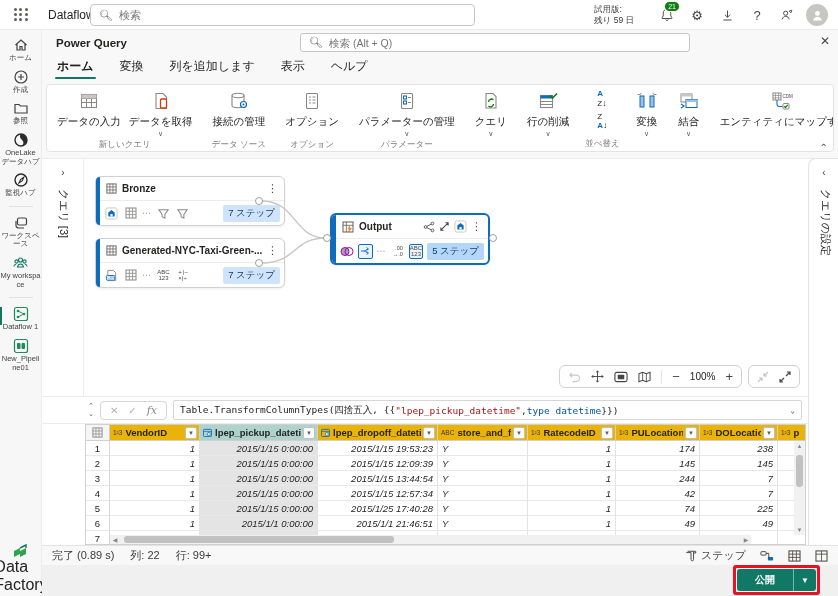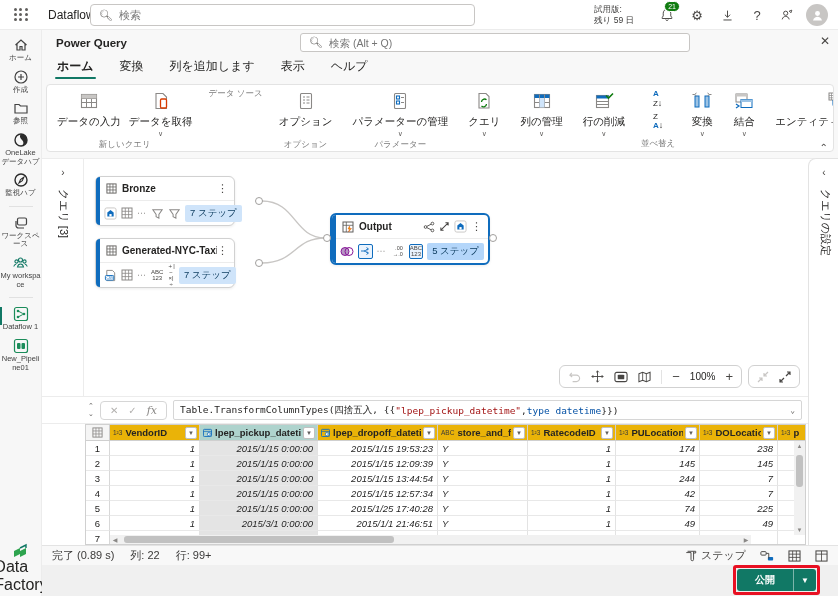--- a/index.html
+++ b/index.html
@@ -62,21 +62,21 @@
 
   
   #canvas { position:absolute; left:0; top:128px; width:796px; height:238px; background:#fff; border-top:1px solid #ececec; overflow:hidden; }
   #qstrip { position:absolute; left:0; top:0; bottom:0; width:42px; border-right:1px solid #ececec; }
   #qstrip .pchev { position:absolute; top:8px; left:0; width:42px; text-align:center; font-size:10px; color:#484644; cursor:pointer; }
   .vtext { writing-mode:vertical-rl; text-orientation:sideways; font-size:11px; color:#252423; position:absolute; top:30px; left:14px; }
   #settingsstrip { position:absolute; right:0; top:128px; width:30px; height:387px; background:#fff; border-left:1px solid #e3e3e3; border-top:1px solid #e3e3e3; border-radius:8px 0 0 0; z-index:5; }
   #settingsstrip .pchev { position:absolute; top:8px; width:30px; text-align:center; font-size:10px; color:#484644; cursor:pointer; }
   #settingsstrip .vtext { left:9px; }
 
-  .node { position:absolute; background:#fff; border:1px solid #d1d1d1; border-radius:6px; box-shadow:0 1px 3px rgba(0,0,0,.08); width:140px; }
+  .node { position:absolute; background:#fff; border:1px solid #d1d1d1; border-radius:6px; box-shadow:0 1px 3px rgba(0,0,0,.08); width:190px; }
   .node::before { content:""; position:absolute; left:0; top:0; bottom:0; width:4px; background:#0f6cbd; border-radius:5px 0 0 5px; }
   .node.selected { border:2px solid #0f6cbd; }
   .ntitle { display:flex; align-items:center; height:24px; padding:0 6px 0 10px; border-bottom:1px solid #ececec; }
   .nname { font-size:10px; font-weight:bold; margin-left:5px; white-space:nowrap; overflow:hidden; flex:1; }
   .nact { display:flex; align-items:center; gap:4px; color:#484644; }
   .nbody { display:flex; align-items:center; height:24px; padding:0 4px 0 8px; gap:4px; }
   .dots3 { color:#8a8886; font-size:9px; letter-spacing:1px; }
   .chip { margin-left:auto; background:#cfe4fa; color:#0c3b5e; font-size:9.5px; padding:2px 5px; border-radius:2px; white-space:nowrap; }
   .chip.sel { background:#b4d6fa; }
   .kebab { font-size:11px; color:#484644; cursor:pointer; }
@@ -346,20 +346,34 @@
               </div>
             <div class="rtext">データを取得</div>
             <div class="rchev">∨</div>
           </div>
         </div>
         <div class="rlabel">新しいクエリ</div>
       </div>
       <div class="rsep"></div>
 
       <div class="rgroup">
+        <div class="rbtns">
+          <div class="rbtn">
+            <div class="ricon">
+                <svg width="20" height="20" viewBox="0 0 20 20">
+                  <ellipse cx="9" cy="4.5" rx="6" ry="2.2" fill="#fff" stroke="#8a8886" stroke-width="1.1"></ellipse>
+                  <path d="M3 4.5v10c0 1.2 2.7 2.2 6 2.2s6-1 6-2.2v-10" fill="none" stroke="#8a8886" stroke-width="1.1"></path>
+                  <circle cx="14.5" cy="13.5" r="3" fill="#fff" stroke="#0f6cbd" stroke-width="1.2"></circle>
+                  <circle cx="14.5" cy="13.5" r="1" fill="#0f6cbd"></circle>
+                </svg>
+              </div>
+            <div class="rtext">接続の管理</div>
+            <div class="rchev"></div>
+          </div>
+        </div>
         <div class="rlabel">データ ソース</div>
       </div>
       <div class="rsep"></div>
 
       <div class="rgroup">
         <div class="rbtns">
           <div class="rbtn">
             <div class="ricon">
                 <svg width="18" height="20" viewBox="0 0 18 20">
                   <rect x="3.5" y="2.5" width="11" height="15" rx="1" fill="#fff" stroke="#8a8886" stroke-width="1.1"></rect>
@@ -403,37 +417,20 @@
                 </svg>
               </div>
             <div class="rtext">クエリ</div>
             <div class="rchev">∨</div>
           </div>
         </div>
         <div class="rlabel"></div>
       </div>
       <div class="rsep"></div>
 
-      <div class="rgroup">
-        <div class="rbtns">
-          <div class="rbtn">
-            <div class="ricon">
-                <svg width="20" height="20" viewBox="0 0 20 20">
-                  <rect x="2.5" y="3.5" width="15" height="13" fill="#fff" stroke="#8a8886" stroke-width="1.1"></rect>
-                  <rect x="2.5" y="3.5" width="15" height="3.5" fill="#0f6cbd"></rect>
-                  <path d="M7.5 3.5v13M12.5 3.5v13M2.5 11.5h15" stroke="#8a8886" stroke-width="1"></path>
-                  <rect x="7.5" y="7" width="5" height="9.5" fill="#cfe4fa"></rect>
-                </svg>
-              </div>
-            <div class="rtext">列の管理</div>
-            <div class="rchev">∨</div>
-          </div>
-        </div>
-        <div class="rlabel"></div>
-      </div>
       <div class="rsep"></div>
 
       <div class="rgroup">
         <div class="rbtns">
           <div class="rbtn">
             <div class="ricon">
                 <svg width="20" height="20" viewBox="0 0 20 20">
                   <rect x="2.5" y="4.5" width="12" height="12" fill="#fff" stroke="#8a8886" stroke-width="1.1"></rect>
                   <rect x="2.5" y="4.5" width="12" height="3" fill="#0f6cbd"></rect>
                   <path d="M2.5 10.5h12M2.5 13.5h12" stroke="#8a8886" stroke-width="1"></path>
@@ -844,21 +841,21 @@
           <div class="gcell" style="width: 120px; min-width: 120px;">2015/1/25 17:40:28</div>
           <div class="gcell left" style="width: 90px; min-width: 90px;">Y</div>
           <div class="gcell" style="width: 88px; min-width: 88px;">1</div>
           <div class="gcell" style="width: 84px; min-width: 84px;">74</div>
           <div class="gcell" style="width: 78px; min-width: 78px;">225</div>
           <div class="gcell" style="width: 42px; min-width: 42px;"></div>
         </div>
         <div class="grow">
           <div class="rn">6</div>
           <div class="gcell" style="width: 90px; min-width: 90px;">1</div>
-          <div class="gcell selcol" style="width: 118px; min-width: 118px;">2015/3/1 0:00:00</div>
+          <div class="gcell selcol" style="width: 118px; min-width: 118px;">2015/1/1 0:00:00</div>
           <div class="gcell" style="width: 120px; min-width: 120px;">2015/1/1 21:46:51</div>
           <div class="gcell left" style="width: 90px; min-width: 90px;">Y</div>
           <div class="gcell" style="width: 88px; min-width: 88px;">1</div>
           <div class="gcell" style="width: 84px; min-width: 84px;">49</div>
           <div class="gcell" style="width: 78px; min-width: 78px;">49</div>
           <div class="gcell" style="width: 42px; min-width: 42px;"></div>
         </div>
         <div class="grow">
           <div class="rn">7</div>
           <div class="gcell" style="width: 90px; min-width: 90px;"></div>

